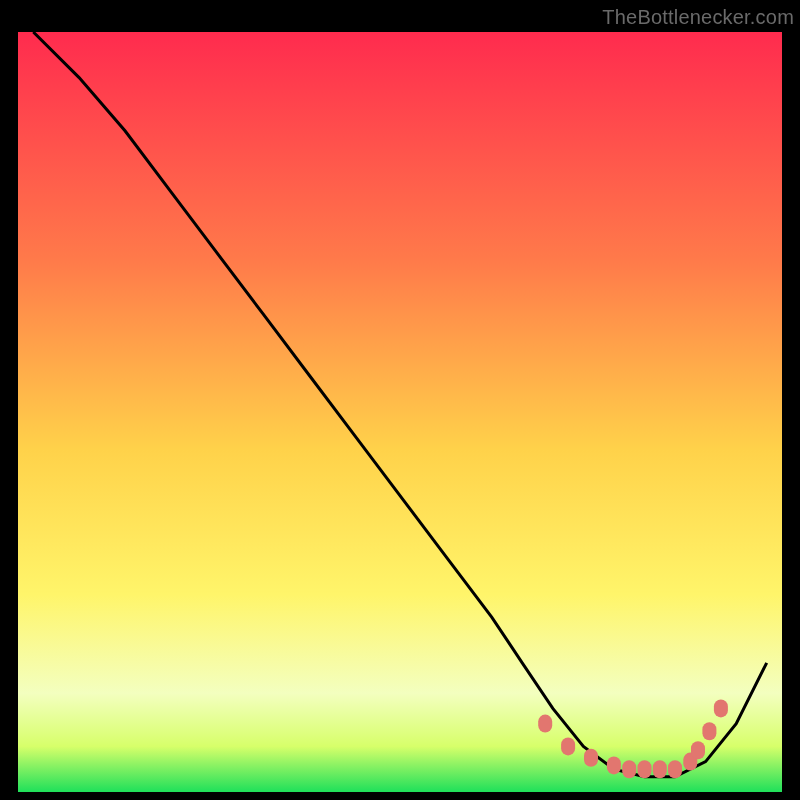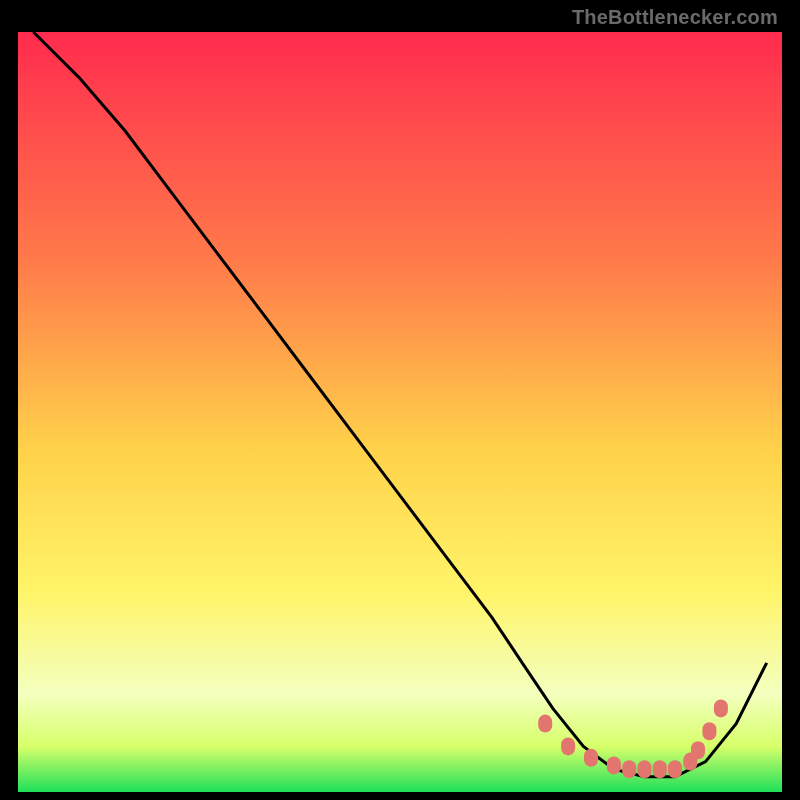--- a/index.html
+++ b/index.html
@@ -1,19 +1,19 @@
 <!DOCTYPE html>
 <html><head>
 <meta charset="utf-8">
 <style>
 *{margin:0;padding:0;box-sizing:border-box}
 body{background:#000;width:800px;height:800px;overflow:hidden;font-family:Arial,sans-serif}
 .frame{position:absolute;left:18px;top:32px;width:764px;height:760px;background:#000}
 .plot{position:absolute;left:0;top:0;width:764px;height:760px}
-.attrib{position:absolute;right:22px;top:6px;color:#6a6a6a;font-size:20px;font-weight:700;letter-spacing:.2px}
+.attrib{position:absolute;right:6px;top:6px;color:#6a6a6a;font-size:20px;font-weight:400;letter-spacing:.2px}
 svg{display:block}
 </style>
 </head>
 <body>
 
 <div class="attrib">TheBottlenecker.com</div>
 
 <div class="frame">
   <svg class="plot" viewBox="0 0 764 760" preserveAspectRatio="none">
     <defs>

